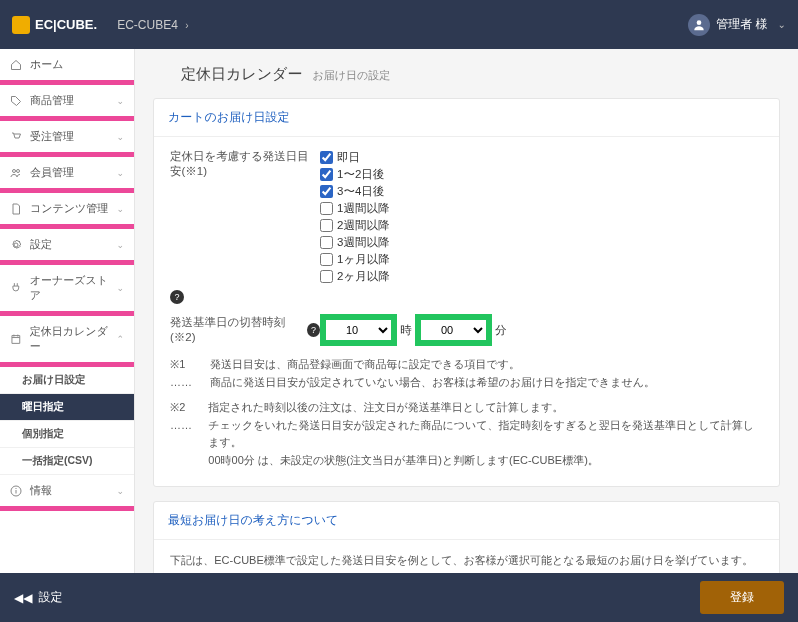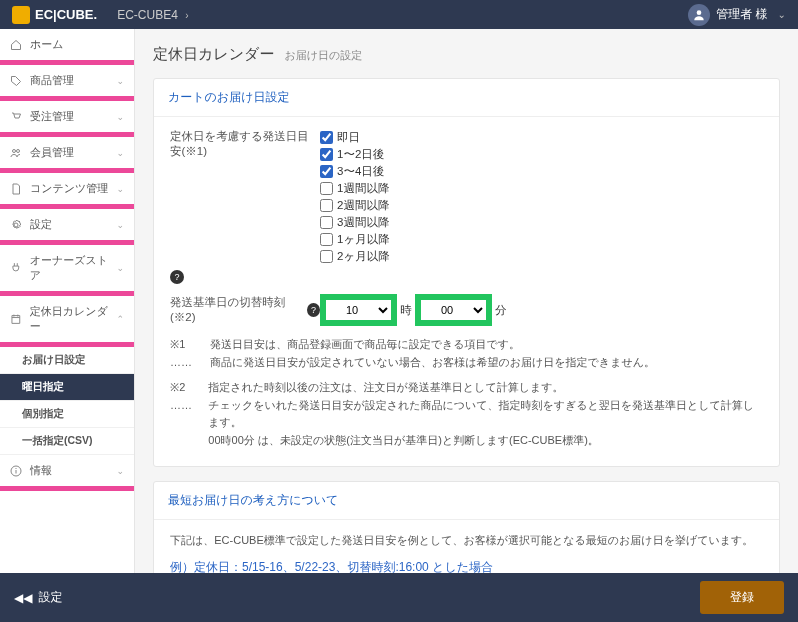--- a/index.html
+++ b/index.html
@@ -1,34 +1,34 @@
 <!DOCTYPE html>
 <html><head>
 <meta charset="utf-8">
 <style>
 * { margin: 0; padding: 0; box-sizing: border-box; }
 body { font-family: "Hiragino Kaku Gothic ProN", "メイリオ", sans-serif; font-size: 12px; color: #333; background: #f5f5f5; width: 798px; }
-.header { background: #2e3951; color: #fff; height: 29px; display: flex; align-items: center; padding: 0 12px; justify-content: space-between; }
+.header { background: #2e3951; color: #fff; height: 49px; display: flex; align-items: center; padding: 0 12px; justify-content: space-between; }
 .header-left { display: flex; align-items: center; gap: 20px; }
 .logo { display: flex; align-items: center; gap: 5px; font-weight: bold; font-size: 13px; }
 .logo-icon { width: 18px; height: 18px; background: #f0ad00; border-radius: 3px; }
 .header-product { color: #ccc; font-size: 12px; }
 .header-user { display: flex; align-items: center; gap: 6px; }
 .user-icon { width: 22px; height: 22px; background: #5b6b8f; border-radius: 50%; display: inline-flex; align-items: center; justify-content: center; color: #fff; }
 .chevron { font-size: 10px; color: #bbb; margin-left: 4px; }
 .layout { display: flex; }
 .sidebar { width: 135px; background: #fff; border-right: 1px solid #e5e5e5; min-height: 560px; font-size: 11px; }
 .side-item { display: flex; align-items: center; justify-content: space-between; padding: 8px 10px; border-bottom: 5px solid #ec4899; color: #555; cursor: pointer; }
 .side-item svg { width: 12px; height: 12px; fill: #888; margin-right: 8px; }
 .side-item .left { display: flex; align-items: center; }
 .side-item .caret { font-size: 9px; color: #aaa; }
 .side-sub { padding: 6px 10px 6px 22px; border-bottom: 1px solid #f0f0f0; color: #555; cursor: pointer; font-size: 10.5px; font-weight: bold; }
 .side-sub.active { background: #2e3951; color: #fff; }
 .main { flex: 1; padding: 16px 18px 70px 18px; background: #f5f5f5; overflow: hidden; }
-.page-title { font-size: 15px; color: #444; margin-bottom: 14px; }
+.page-title { font-size: 15px; color: #444; margin-bottom: 14px; margin-left: 28px; }
 .page-title .sub { font-size: 11px; color: #888; margin-left: 6px; }
 .card { background: #fff; border: 1px solid #e5e5e5; border-radius: 3px; margin-bottom: 14px; }
 .card-h { padding: 10px 14px; color: #1e5fbf; font-size: 12px; border-bottom: 1px solid #eee; }
 .card-b { padding: 12px 16px 16px 16px; }
 .row { display: flex; align-items: flex-start; margin-bottom: 6px; }
 .row-label { width: 150px; color: #555; font-size: 11.5px; display: flex; align-items: center; gap: 4px; }
 .row-val { flex: 1; font-size: 11.5px; }
 .help-icon { width: 14px; height: 14px; border-radius: 50%; background: #333; color: #fff; display: inline-flex; align-items: center; justify-content: center; font-size: 9px; }
 .checkline { display: flex; gap: 4px; color: #333; padding: 1px 0; }
 input[type=checkbox] { accent-color: #2b65c5; }

